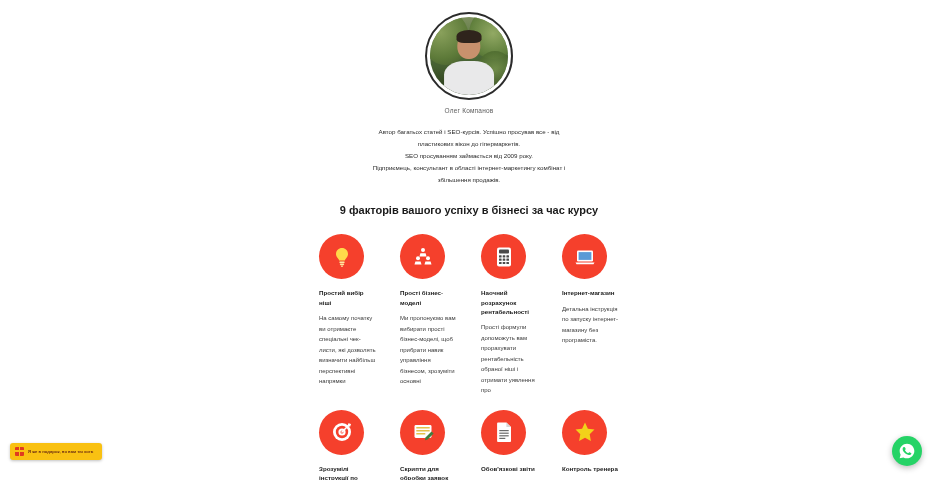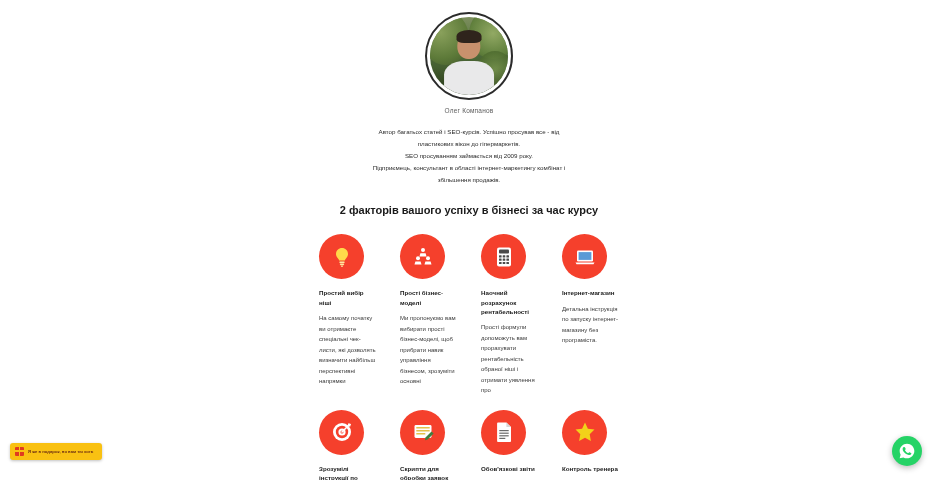--- a/index.html
+++ b/index.html
@@ -256,21 +256,21 @@
 
     <div class="hero-desc">
       <p>Автор багатьох статей і SEO-курсів. Успішно просував все - від</p>
       <p>пластикових вікон до гіпермаркетів.</p>
       <p>SEO просуванням займається від 2009 року.</p>
       <p>Підприємець, консультант в області інтернет-маркетингу комбінат і</p>
       <p>збільшення продажів.</p>
     </div>
   </div>
 
-  <div class="section-title">2 факторів вашого успіху в бізнесі за час курсу</div>
+  <div class="section-title">9 факторів вашого успіху в бізнесі за час курсу</div>
 
   <div class="grid">
 
     <div class="card">
       <div class="card-icon">
         <svg width="24" height="24" viewBox="0 0 24 24">
           <path d="M12 3c-3.3 0-6 2.6-6 5.9 0 2.2 1.2 3.7 2.2 4.9.5.6.8 1.1.9 1.7h5.8c.1-.6.4-1.1.9-1.7 1-1.2 2.2-2.7 2.2-4.9C18 5.6 15.3 3 12 3z" fill="#ffd94a"></path>
           <rect x="9.3" y="16.4" width="5.4" height="1.5" rx=".7" fill="#ffe9a0"></rect>
           <rect x="9.8" y="18.5" width="4.4" height="1.4" rx=".7" fill="#ffe9a0"></rect>
           <path d="M10.6 20.6h2.8c-.2.8-.7 1.3-1.4 1.3s-1.2-.5-1.4-1.3z" fill="#ffe9a0"></path>

